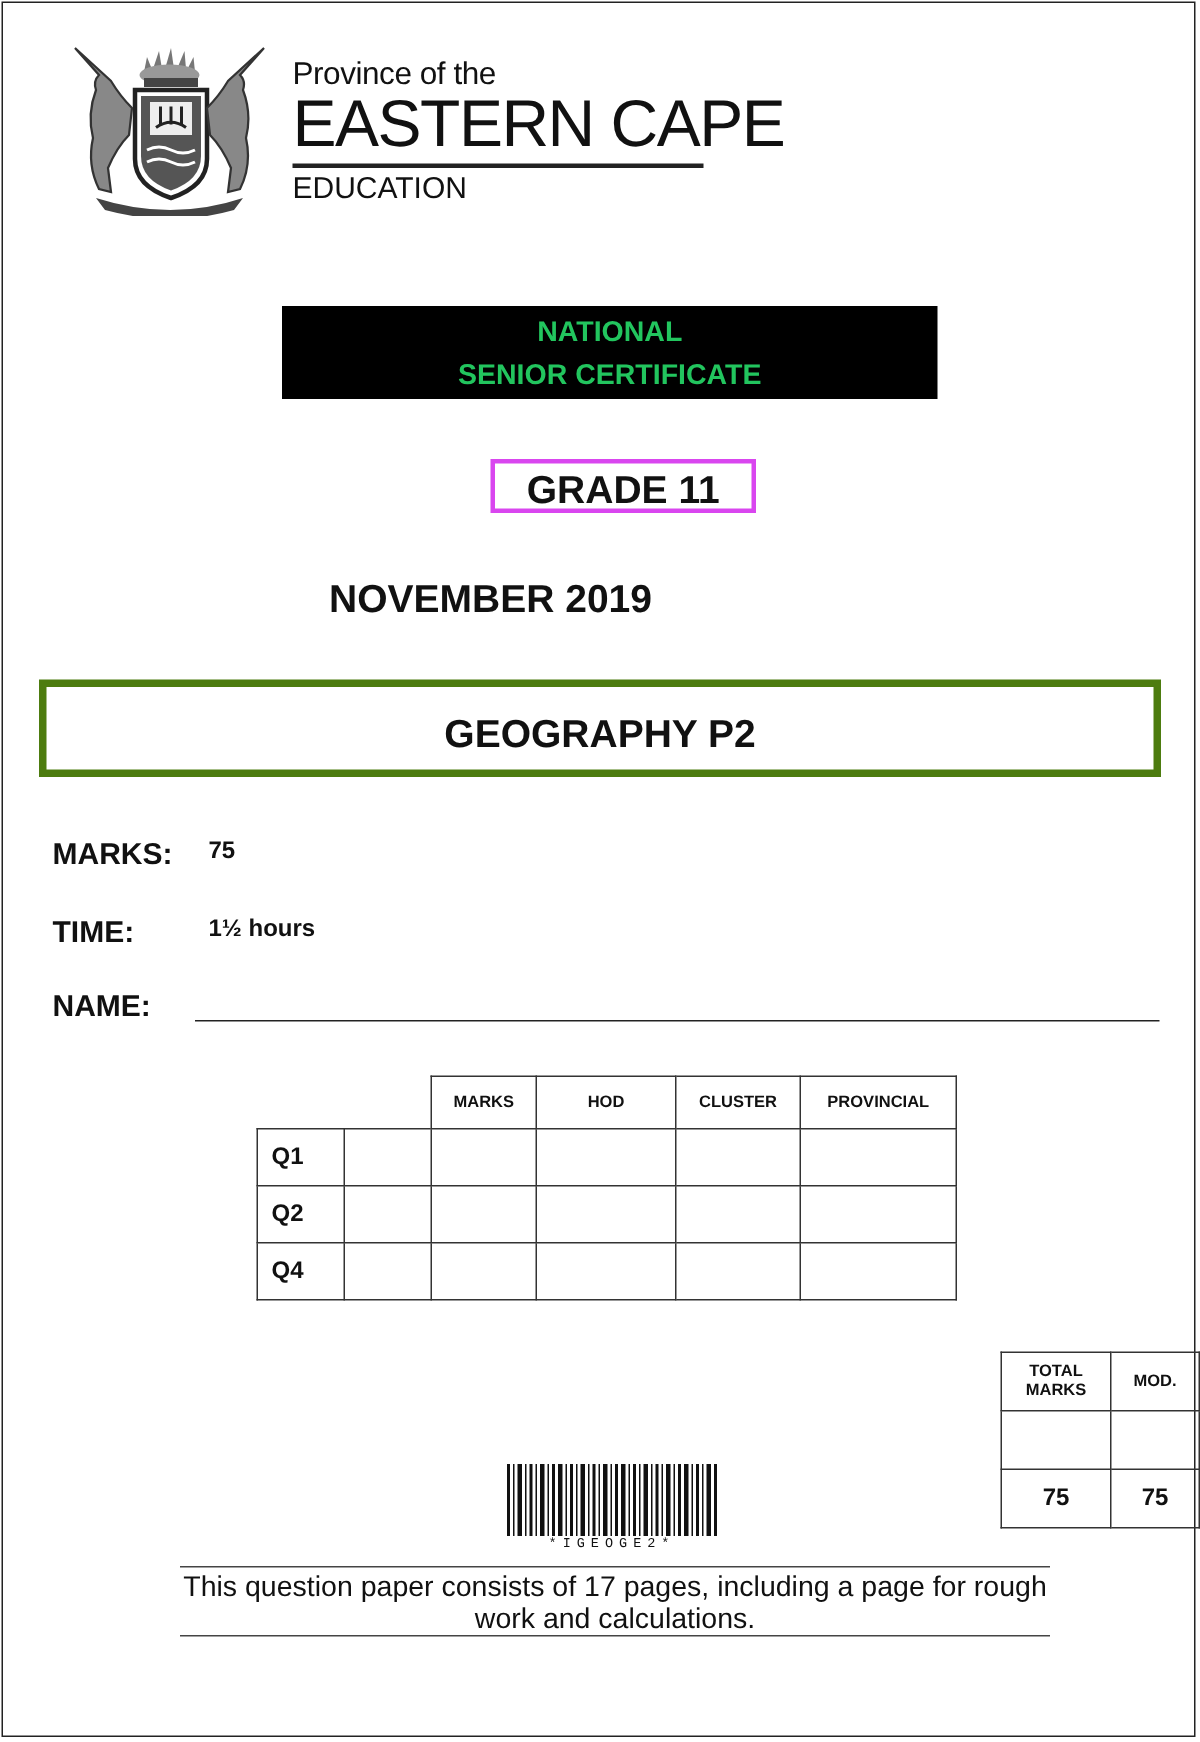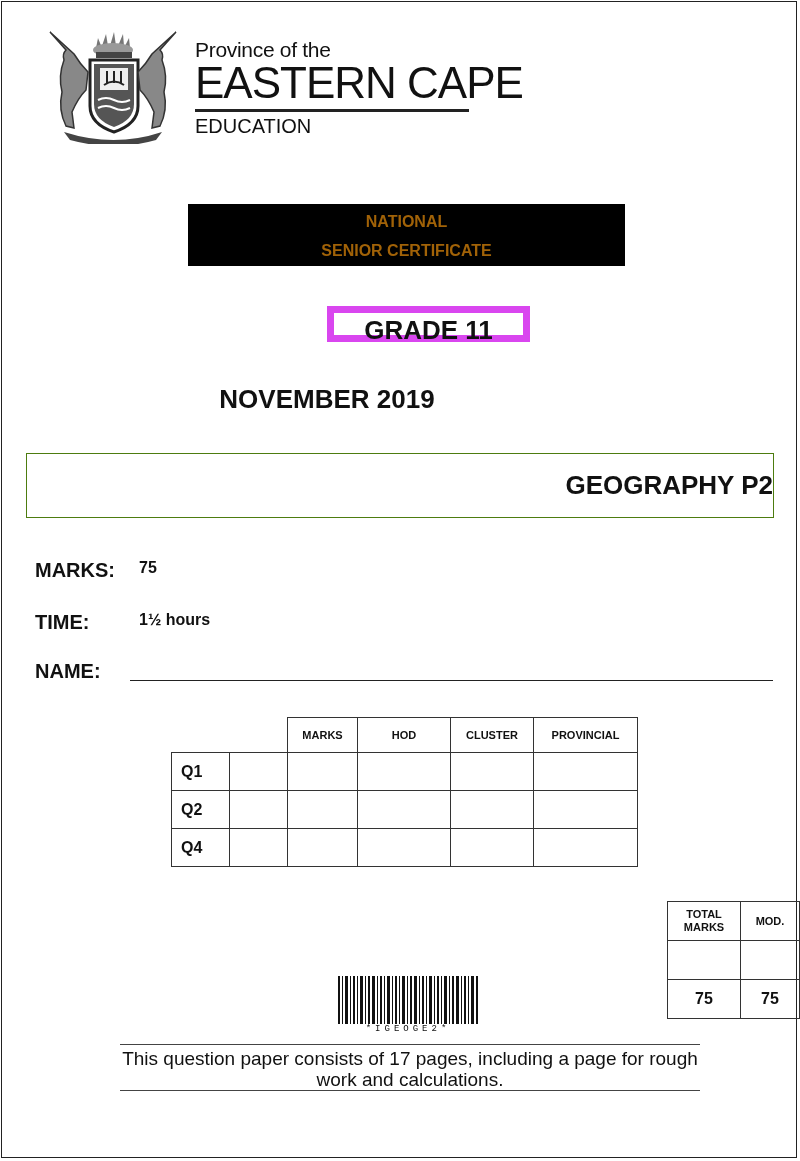--- a/index.html
+++ b/index.html
@@ -8,24 +8,24 @@
   .abs { position: absolute; }
 
   
   .crest { left: 44px; top: 28px; width: 138px; height: 116px; }
   .logo-text { left: 195px; top: 38px; }
   .logo-line1 { font-size: 21px; letter-spacing: -0.3px; line-height: 24px; }
   .logo-line2 { font-size: 44px; letter-spacing: -1px; line-height: 44px; margin-top: -1px; }
   .logo-rule { width: 274px; height: 3px; background: #222; margin-top: 4px; }
   .logo-line3 { font-size: 20px; line-height: 24px; margin-top: 2px; }
 
-  .nsc-box { left: 188px; top: 204px; width: 437px; height: 62px; background: #000; color: #a16207; text-align: center; font-weight: bold; font-size: 16px; line-height: 29px; box-sizing: border-box; padding-top: 3px; }
-  .grade-box { left: 327px; top: 306px; width: 203px; height: 36px; border: 7px solid #d946ef; box-sizing: border-box; text-align: center; font-weight: bold; font-size: 26px; line-height: 34px; }
+  .nsc-box { left: 188px; top: 204px; width: 437px; height: 62px; background: #000; color: #22c55e; text-align: center; font-weight: bold; font-size: 19px; line-height: 29px; box-sizing: border-box; padding-top: 3px; }
+  .grade-box { left: 327px; top: 306px; width: 177px; height: 36px; border: 3px solid #d946ef; box-sizing: border-box; text-align: center; font-weight: bold; font-size: 26px; line-height: 34px; }
   .date { left: 0; width: 654px; top: 384px; text-align: center; font-weight: bold; font-size: 26px; }
-  .subject-box { left: 26px; top: 453px; width: 748px; height: 65px; border: 1px solid #4d7c0f; box-sizing: border-box; text-align: right; font-weight: bold; font-size: 26px; line-height: 63px; }
+  .subject-box { left: 26px; top: 453px; width: 748px; height: 65px; border: 5px solid #4d7c0f; box-sizing: border-box; text-align: center; font-weight: bold; font-size: 26px; line-height: 63px; }
 
   .info-label { left: 35px; font-weight: bold; font-size: 20px; }
   .info-value { left: 139px; font-weight: bold; font-size: 16px; }
   .name-line { left: 130px; top: 680px; width: 643px; height: 1px; background: #222; }
 
   table { border-collapse: collapse; margin-left: 48px; }
   .marks-table { position: absolute; left: 123px; top: 717px; }
   .marks-table td { border: 1px solid #333; padding: 0; box-sizing: border-box; }
   .marks-table td.empty-corner { border: none; }
   .marks-table .hdr { font-weight: bold; font-size: 11px; text-align: center; height: 35px; }

